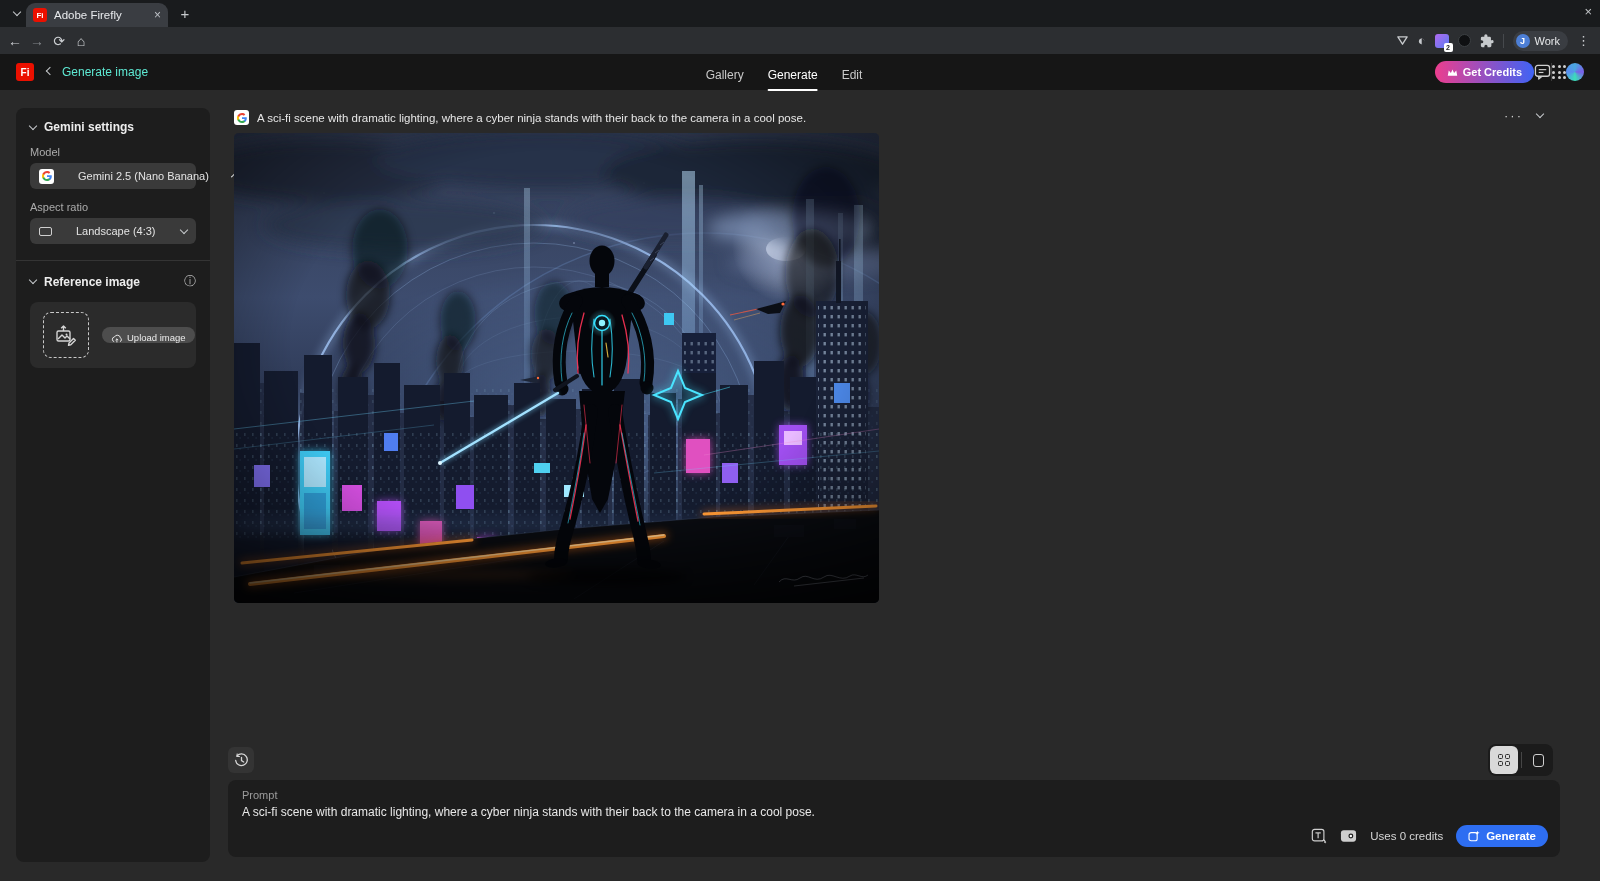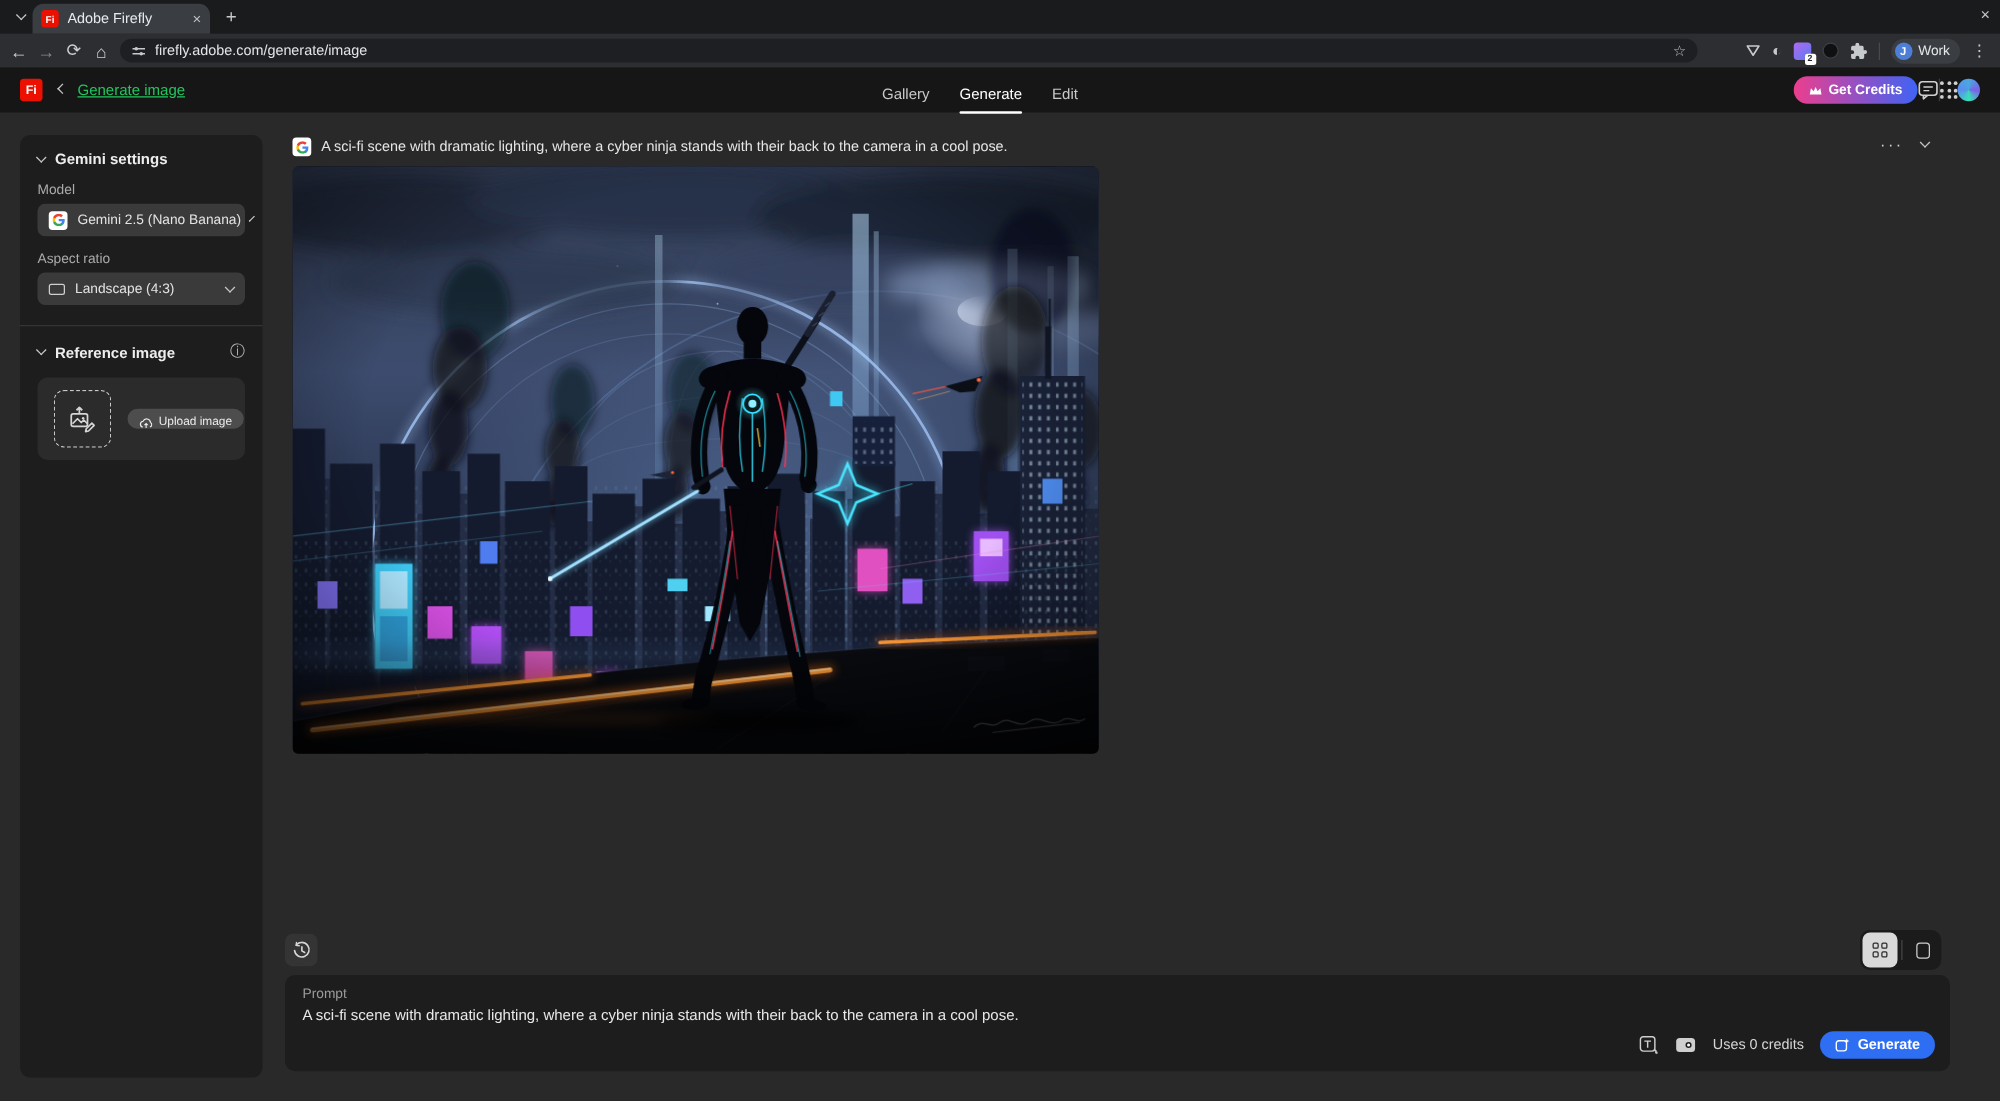--- a/index.html
+++ b/index.html
@@ -30,38 +30,38 @@
   .vdiv{width:1px;height:14px;background:#46494d;}
   .profile{height:20px;background:#3a3d42;border-radius:10px;display:flex;align-items:center;gap:5px;padding:0 8px 0 3px;}
   .jcircle{width:14px;height:14px;border-radius:50%;background:#4d7fd6;color:#fff;font-size:9px;font-weight:bold;display:flex;align-items:center;justify-content:center;}
   .pname{font-size:11px;color:#e6e8ea;}
   .kebab{font-size:13px;color:#c7cacd;}
   .glyph{color:#c7cacd;font-size:12px;}
   
   .fheader{left:0;top:54px;width:1600px;height:36px;background:#161616;}
   .fflogo{left:16px;top:9px;width:18px;height:18px;background:#eb1000;border-radius:3px;color:#fff;font-weight:bold;font-size:10px;display:flex;align-items:center;justify-content:center;}
   .fback{left:44px;top:14px;}
-  .ftitle{left:62px;top:11px;font-size:12px;color:#22c55e;text-decoration:underline;}
+  .ftitle{left:62px;top:11px;font-size:12px;color:#5eead4;}
   .fnav{left:49%;top:0;height:41px;transform:translateX(-50%);display:flex;gap:24px;align-items:center;}
   .ftab{position:relative;font-size:12px;color:#c9c9c9;height:36px;display:flex;align-items:center;}
   .ftab.active{color:#fff;}
   .ftab.active::after{content:"";position:absolute;left:0;right:0;bottom:2px;height:2px;background:#fff;border-radius:1px;}
   .fright{right:16px;top:0;height:36px;display:flex;align-items:center;}
   .credits{height:22px;border-radius:11px;display:flex;align-items:center;gap:5px;padding:0 12px;color:#fff;font-size:11px;font-weight:bold;}
   .hdiv{width:1px;height:18px;background:#3a3a3a;}
   .appsgrid{display:grid;grid-template-columns:repeat(3,3px);grid-gap:2.5px;}
   .appsgrid i{width:3px;height:3px;border-radius:50%;background:#cfcfcf;}
   .avatar{width:18px;height:18px;border-radius:50%;background:conic-gradient(#4aa8e0,#7a5fe8,#3ae0b8,#5a8df0,#4aa8e0);}
   
   .panel{background:#1d1d1d;border-radius:8px;}
   .sidebar{left:16px;top:108px;width:194px;height:754px;padding:12px 14px;}
   .secrow{display:flex;align-items:center;gap:8px;}
   .sectitle{font-size:12px;font-weight:bold;color:#ededed;}
   .slabel{font-size:11px;color:#ababab;margin:12px 0 5px;}
-  .select{height:26px;background:#3a3a3a;border-radius:6px;display:flex;align-items:center;gap:8px;padding:0 9px;}
+  .select{height:26px;background:#3a3a3a;border-radius:6px;display:flex;align-items:center;gap:24px;padding:0 9px;}
   .select .lbl{font-size:11px;color:#e3e3e3;flex:1;white-space:nowrap;}
   .gbadge{width:15px;height:15px;background:#fff;border-radius:3px;display:flex;align-items:center;justify-content:center;flex:none;}
   .ratioic{width:13px;height:9px;border:1.4px solid #cfcfcf;border-radius:2px;flex:none;}
   .sdivider{height:1px;background:#343434;margin:16px -14px 12px;}
   .inforight{margin-left:auto;font-size:12px;color:#b5b5b5;}
   .refcard{margin-top:12px;height:66px;background:#2b2b2b;border-radius:8px;position:relative;}
   .dashbox{position:absolute;left:13px;top:10px;width:46px;height:46px;border:1.5px dashed #c9c9c9;border-radius:8px;display:flex;align-items:center;justify-content:center;}
   .uploadbtn{position:absolute;left:72px;top:25px;height:16px;background:#4d4d4d;border-radius:8px;display:flex;align-items:flex-end;gap:5px;padding:0 9px;color:#ececec;font-size:9.5px;}
   
   .resultrow-g{left:234px;top:110px;}
@@ -101,32 +101,20 @@
     </div>
     <div class="abs newtab">+</div>
     <div class="abs winclose">×</div>
   </div>
 
   <div class="abs toolbar">
     <span class="navic" style="margin-left:4px">←</span>
     <span class="navic dim">→</span>
     <span class="navic">⟳</span>
     <span class="navic">⌂</span>
-    <div class="omnibox">
-      <svg width="12" height="12" viewBox="0 0 12 12">
-          <g stroke="#c7cacd" stroke-width="1.2" fill="none">
-            <line x1="1" y1="4" x2="11" y2="4"></line>
-            <line x1="1" y1="8" x2="11" y2="8"></line>
-            <circle cx="4" cy="4" r="1.4" fill="#c7cacd" stroke="none"></circle>
-            <circle cx="8" cy="8" r="1.4" fill="#c7cacd" stroke="none"></circle>
-          </g>
-        </svg>
-      <span class="url">firefly.adobe.com/generate/image</span>
-      <span class="star">☆</span>
-    </div>
     <div class="extrow">
       <svg width="13" height="13" viewBox="0 0 14 14">
           <path d="M2 3 L12 3 L7 11 Z" fill="none" stroke="#c7cacd" stroke-width="1.4" stroke-linejoin="round"></path>
         </svg>
       <span class="glyph" style="font-size:13px">◐</span>
       <span class="exticon">
           <span class="extbadge">2</span>
         </span>
       <span class="darkcircle"></span>
       <svg width="14" height="14" viewBox="0 0 16 16">

